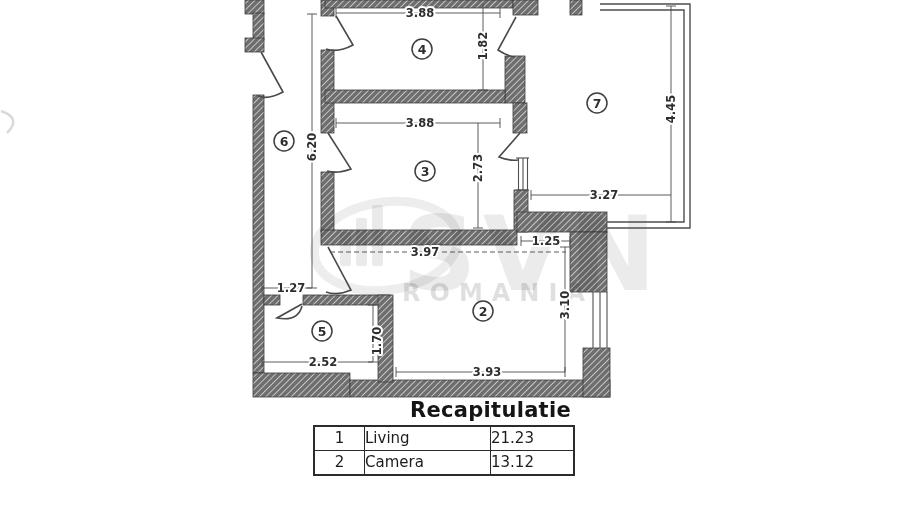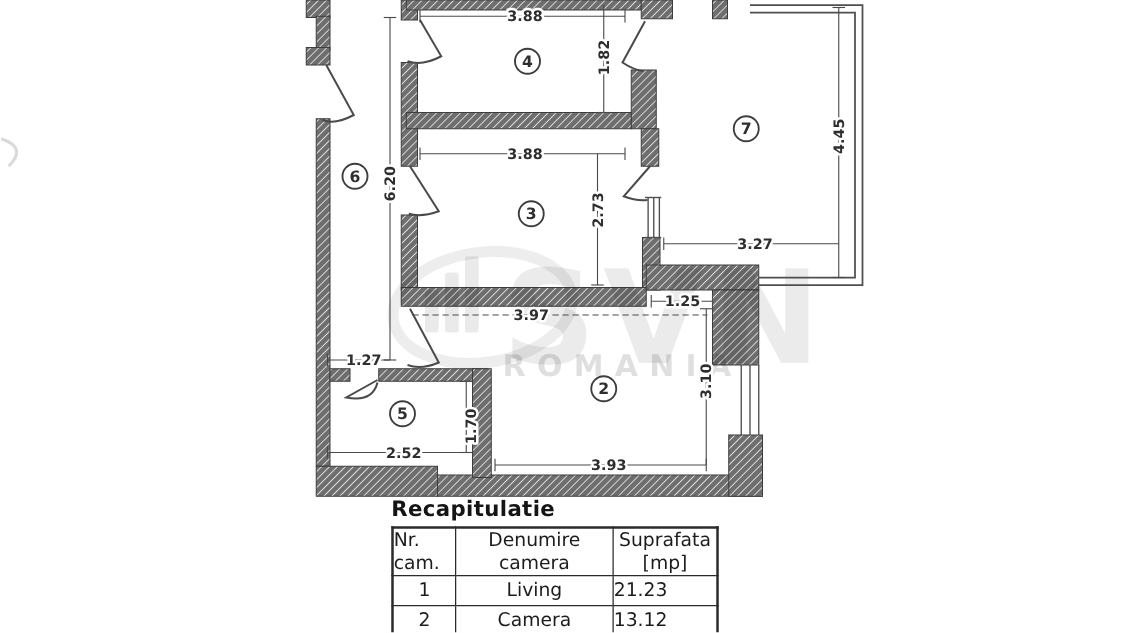--- a/index.html
+++ b/index.html
@@ -8,36 +8,36 @@
   svg{display:block;position:absolute;left:0;top:0;}
   .dim{font:600 11.5px "DejaVu Sans","Liberation Sans",sans-serif;fill:#2e2e2e;
        paint-order:stroke;stroke:#ffffff;stroke-width:4px;stroke-linejoin:round;
        text-anchor:middle;}
   .roomnum{font:600 12.5px "DejaVu Sans","Liberation Sans",sans-serif;fill:#2e2e2e;text-anchor:middle;}
   .wm-brand{font:bold 104px "DejaVu Sans","Liberation Sans",sans-serif;fill:#000;opacity:0.075;
             text-anchor:middle;letter-spacing:6px;}
   .wm-country{font:600 24px "DejaVu Sans","Liberation Sans",sans-serif;fill:#000;opacity:0.12;
               text-anchor:middle;letter-spacing:9px;}
   .recap{position:absolute;left:313px;top:398px;width:258px;}
-  .recap-title{font-size:17px;font-weight:bold;color:#151515;text-align:left;
+  .recap-title{font-size:21px;font-weight:bold;color:#151515;text-align:right;
                letter-spacing:0.3px;margin-bottom:3px;}
   table.recap-table{border-collapse:collapse;width:258px;table-layout:fixed;
                     font-size:15px;color:#1c1c1c;}
   table.recap-table td,table.recap-table th{border:1.6px solid #2b2b2b;padding:0;
                     font-weight:normal;line-height:1.22;}
   table.recap-table{border:2.2px solid #2b2b2b;}
   th.c1,td.c1{width:49px;}
   th.c2,td.c2{width:125px;}
   th.c3,td.c3{width:82px;}
   th .hline{display:block;}
   th.c1{text-align:left;padding:2px 2px 2px 5px;}
   th.c2,th.c3{text-align:center;padding:2px 0;}
   td{height:23px;}
   td.c1{text-align:center;}
-  td.c2{text-align:center;padding-left:10px;}
+  td.c2{text-align:left;padding-left:10px;}
   td.c3{text-align:left;}
 </style>
 </head>
 <body>
 
 <div class="stage">
 
 <svg width="900" height="400" viewBox="0 0 900 400">
   <defs>
     <pattern id="hatch" patternUnits="userSpaceOnUse" width="4.5" height="4.5" patternTransform="rotate(45)">
@@ -230,34 +230,20 @@
       <circle cx="597" cy="103" r="10" fill="#fff" stroke="#3d3d3d" stroke-width="1.5"></circle>
       <text class="roomnum" x="597" y="107.5">7</text>
     </g>
   </g>
 </svg>
 
 <div class="recap">
   <div class="recap-title">Recapitulatie</div>
   <table class="recap-table">
     <tbody>
-          <tr>
-      <th class="c1">
-        <span class="hline">Nr.</span>
-        <span class="hline">cam.</span>
-      </th>
-      <th class="c2">
-        <span class="hline">Denumire</span>
-        <span class="hline">camera</span>
-      </th>
-      <th class="c3">
-        <span class="hline">Suprafata</span>
-        <span class="hline">[mp]</span>
-      </th>
-    </tr>
     <tr>
       <td class="c1">1</td>
       <td class="c2">Living</td>
       <td class="c3">21.23</td>
     </tr>
     <tr>
       <td class="c1">2</td>
       <td class="c2">Camera</td>
       <td class="c3">13.12</td>
     </tr>

